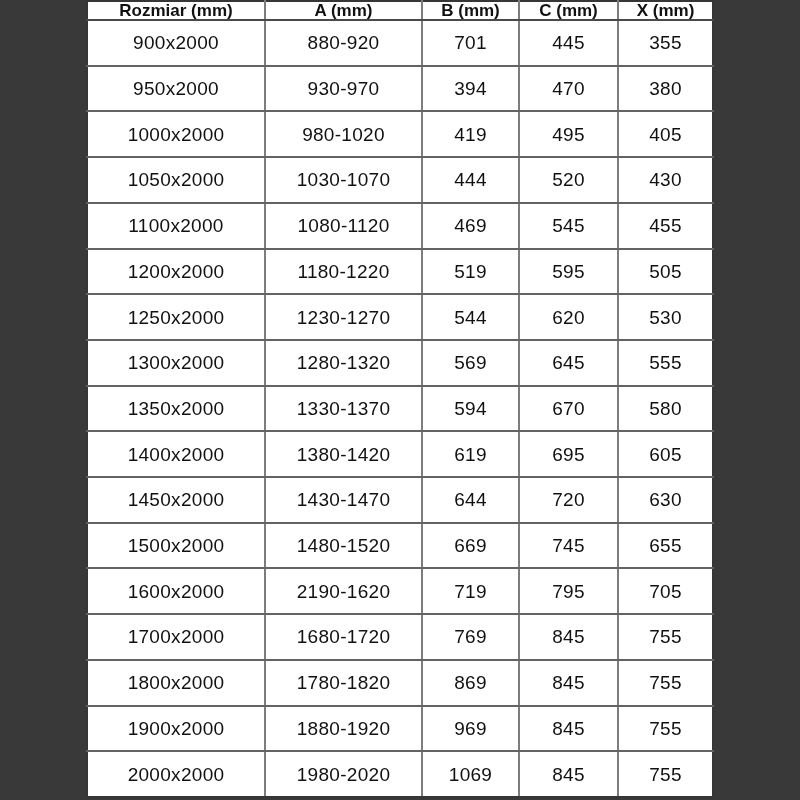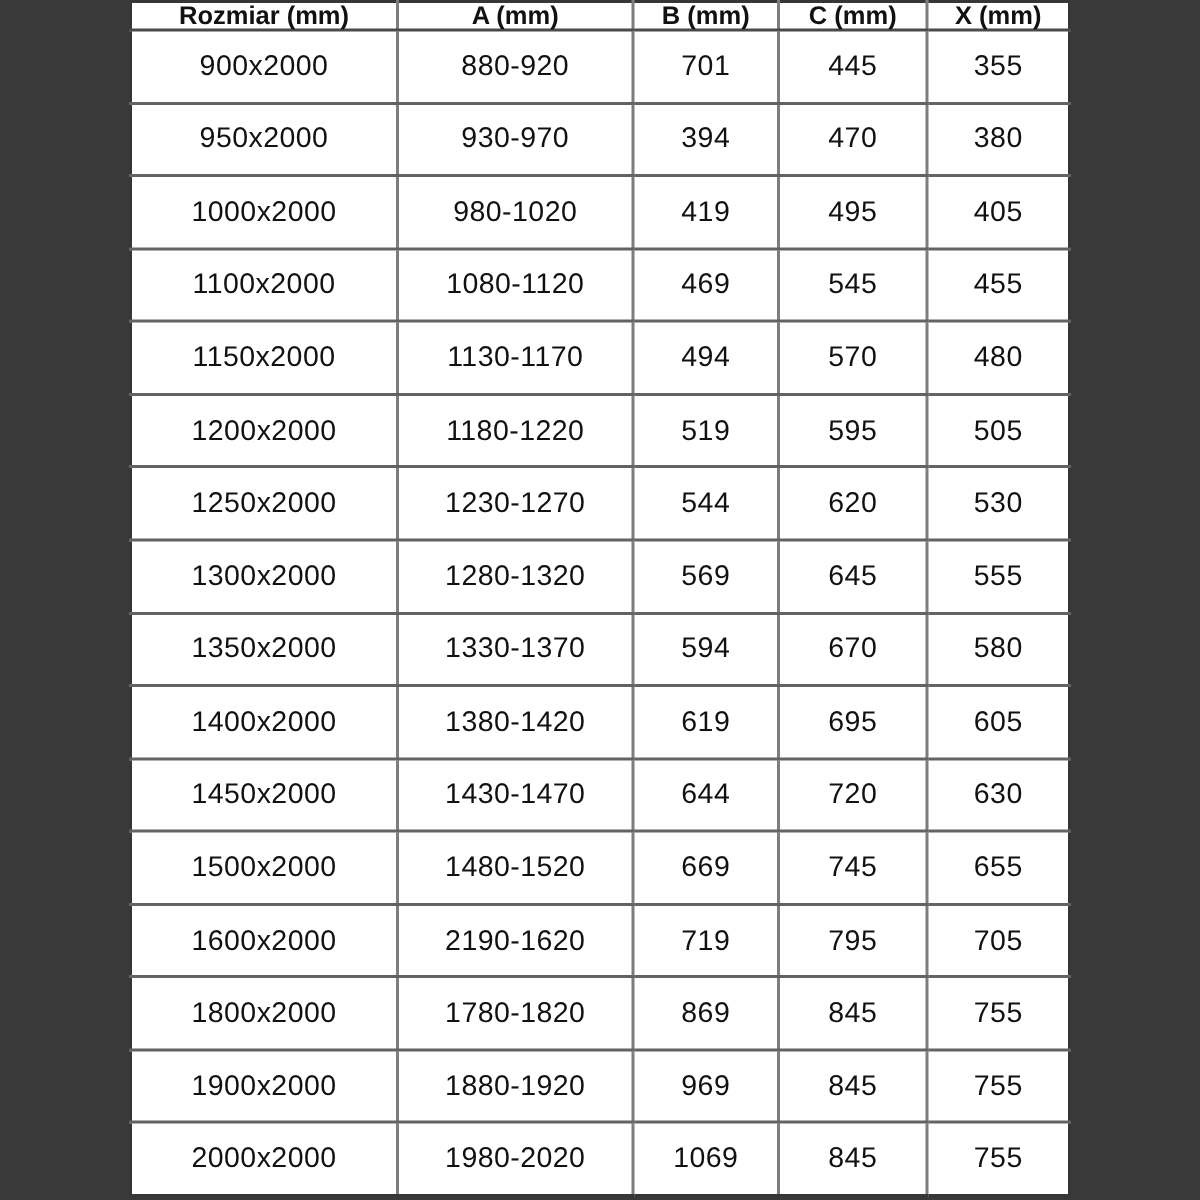--- a/index.html
+++ b/index.html
@@ -91,34 +91,34 @@
           <td>380</td>
         </tr>
         <tr>
           <td>1000x2000</td>
           <td>980-1020</td>
           <td>419</td>
           <td>495</td>
           <td>405</td>
         </tr>
         <tr>
+          <td>1050x2000</td>
+          <td>1030-1070</td>
+          <td>444</td>
+          <td>520</td>
+          <td>430</td>
+        </tr>
+        <tr>
           <td>1100x2000</td>
           <td>1080-1120</td>
           <td>469</td>
           <td>545</td>
           <td>455</td>
         </tr>
         <tr>
-          <td>1150x2000</td>
-          <td>1130-1170</td>
-          <td>494</td>
-          <td>570</td>
-          <td>480</td>
-        </tr>
-        <tr>
           <td>1200x2000</td>
           <td>1180-1220</td>
           <td>519</td>
           <td>595</td>
           <td>505</td>
         </tr>
         <tr>
           <td>1250x2000</td>
           <td>1230-1270</td>
           <td>544</td>
@@ -161,20 +161,27 @@
           <td>655</td>
         </tr>
         <tr>
           <td>1600x2000</td>
           <td>2190-1620</td>
           <td>719</td>
           <td>795</td>
           <td>705</td>
         </tr>
         <tr>
+          <td>1700x2000</td>
+          <td>1680-1720</td>
+          <td>769</td>
+          <td>845</td>
+          <td>755</td>
+        </tr>
+        <tr>
           <td>1800x2000</td>
           <td>1780-1820</td>
           <td>869</td>
           <td>845</td>
           <td>755</td>
         </tr>
         <tr>
           <td>1900x2000</td>
           <td>1880-1920</td>
           <td>969</td>

